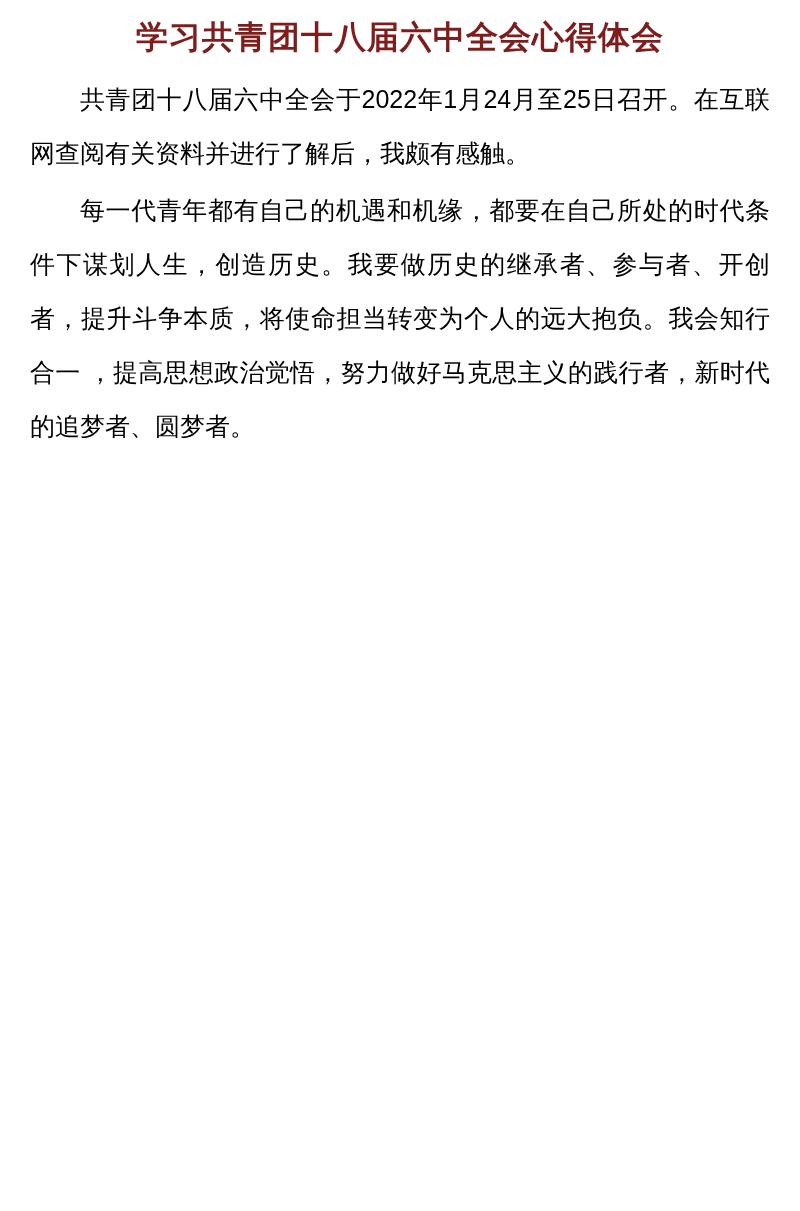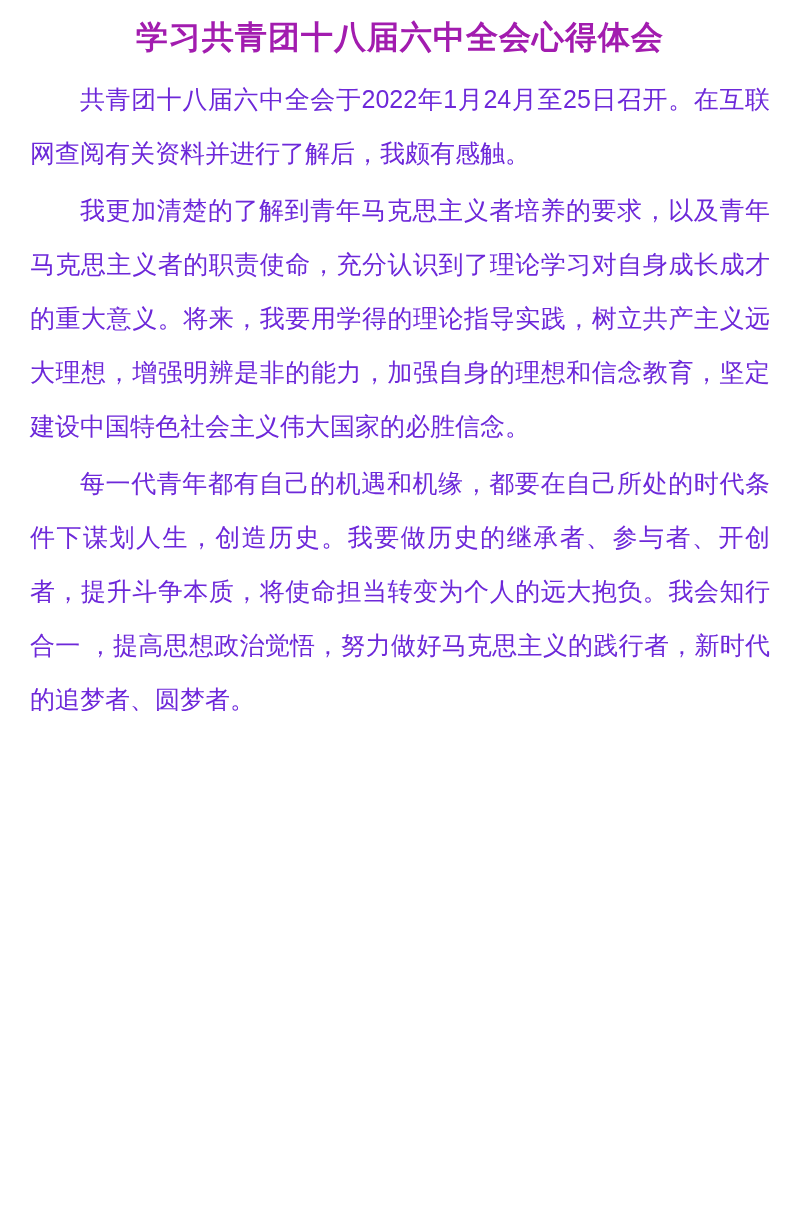--- a/index.html
+++ b/index.html
@@ -15,39 +15,38 @@
     padding: 8px 30px 16px 30px;
     background: #ffffff;
     color: #1a1a1a;
     font-family: "Liberation Sans", sans-serif;
   }
   .doc-title {
     font-size: 32px;
     line-height: 46px;
     font-weight: bold;
     text-align: center;
-    color: #a21caf;
+    color: #7f1d1d;
     margin: 6px 0 12px 0;
     letter-spacing: 1px;
   }
   .doc-body p.para {
     font-size: 25px;
     line-height: 54px;
     margin: 0 0 3px 0;
     text-align: justify;
     text-justify: inter-ideograph;
     text-indent: 2em;
-    color: #6d28d9;
+    color: #000000;
     word-break: break-all;
   }
 </style>
 </head>
 <body>
 
 <div class="page">
   <h1 class="doc-title">学习共青团十八届六中全会心得体会</h1>
   <div class="doc-body">
 
   <p class="para">共青团十八届六中全会于2022年1月24月至25日召开。在互联网查阅有关资料并进行了解后，我颇有感触。</p>
-      <p class="para">我更加清楚的了解到青年马克思主义者培养的要求，以及青年马克思主义者的职责使命，充分认识到了理论学习对自身成长成才的重大意义。将来，我要用学得的理论指导实践，树立共产主义远大理想，增强明辨是非的能力，加强自身的理想和信念教育，坚定建设中国特色社会主义伟大国家的必胜信念。</p>
       <p class="para">每一代青年都有自己的机遇和机缘，都要在自己所处的时代条件下谋划人生，创造历史。我要做历史的继承者、参与者、开创者，提升斗争本质，将使命担当转变为个人的远大抱负。我会知行合一 ，提高思想政治觉悟，努力做好马克思主义的践行者，新时代的追梦者、圆梦者。</p>
     </div>
 </div>
 
 </body></html>

